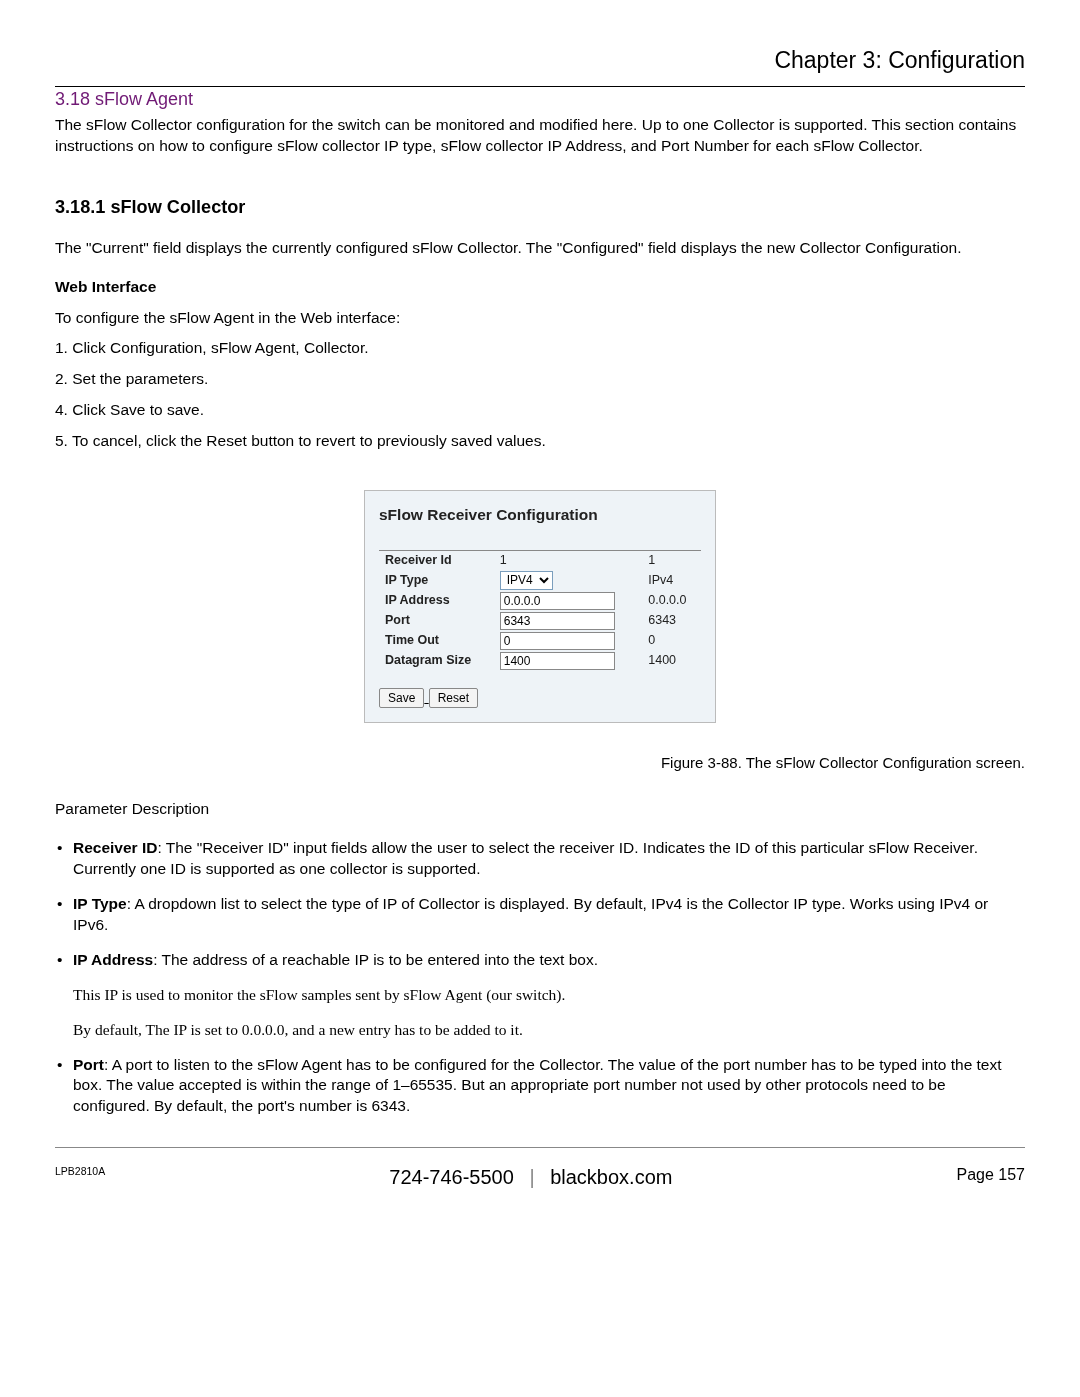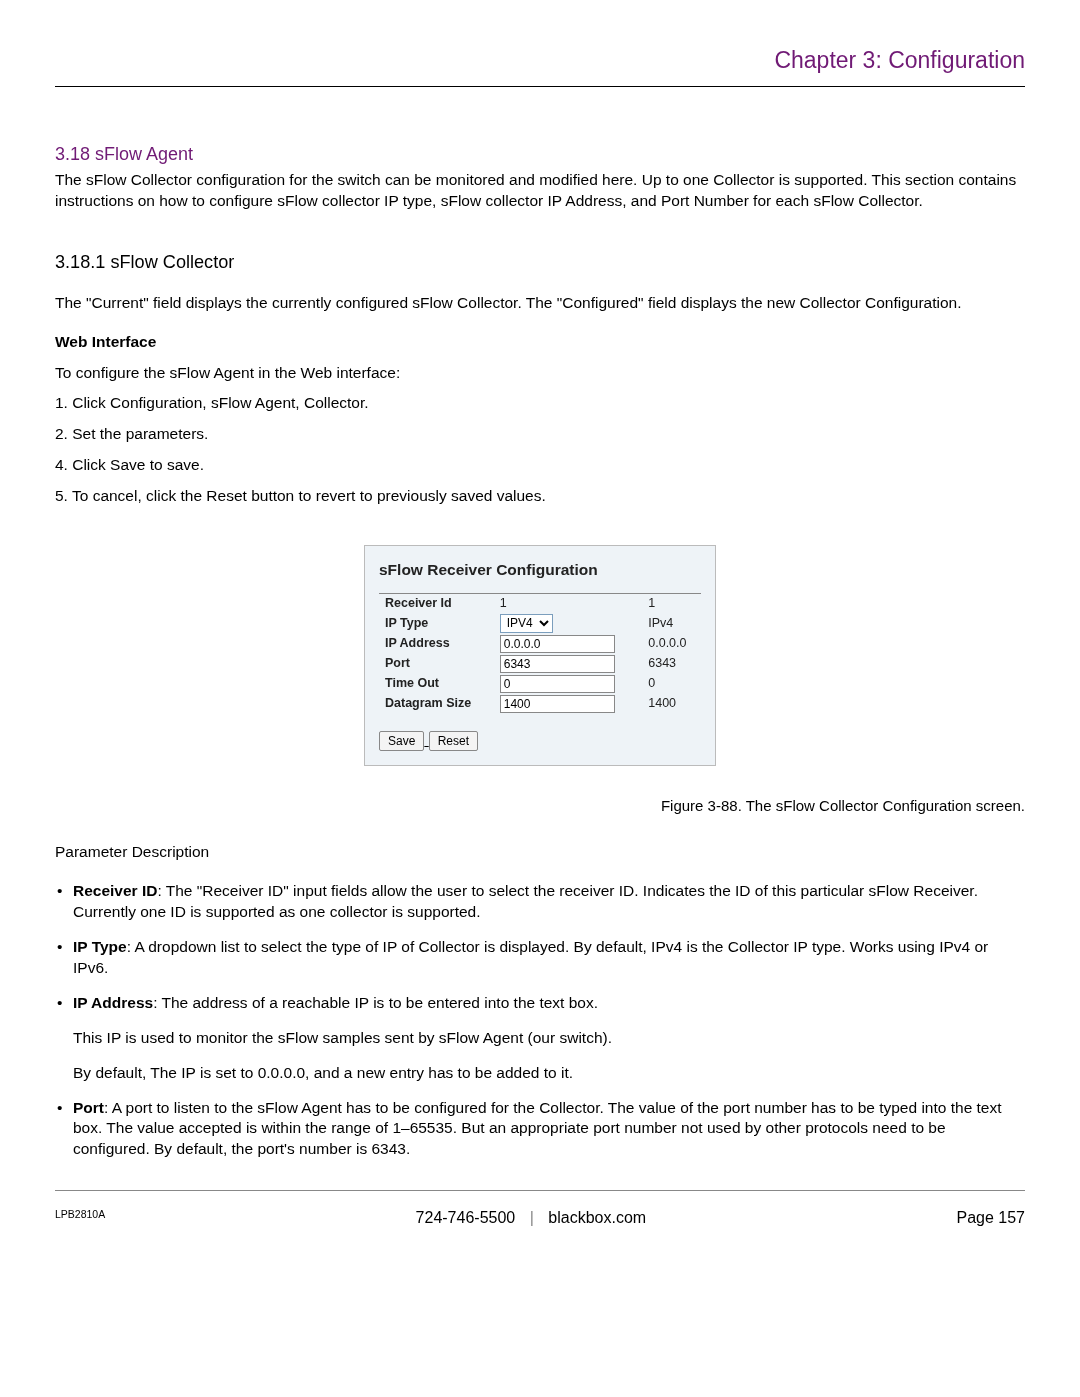--- a/index.html
+++ b/index.html
@@ -11,36 +11,35 @@
     margin: 0 auto;
     background: #fff;
     line-height: 1.35;
   }
   .page {
     padding: 45px 55px 40px 55px;
   }
   .chapter-header {
     text-align: right;
     font-size: 23px;
-    color: #701a75;
+    color: #000000;
     padding-bottom: 10px;
     border-bottom: 1px solid #000;
-    margin-bottom: 55px;
   }
   .section-heading {
     color: #701a75;
     font-size: 18px;
     font-weight: normal;
     margin-bottom: 4px;
   }
   .intro-paragraph {
     margin-bottom: 38px;
   }
   .subsection-heading {
-    font-weight: 400;
+    font-weight: 700;
     margin-bottom: 18px;
   }
   .subsection-paragraph {
     margin-bottom: 18px;
   }
   .sub-heading {
     font-weight: 600;
     margin-bottom: 10px;
   }
   .steps-intro {
@@ -56,21 +55,21 @@
   .screenshot {
     background: #eef3f7;
     border: 1px solid #bbb;
     padding: 14px 14px 14px 14px;
     font-family: Arial, sans-serif;
     width: 352px;
   }
   .screenshot .title {
     font-weight: bold;
     font-size: 15.5px;
-    margin-bottom: 12px;
+    margin-bottom: 24px;
     color: #222;
   }
   .config-table {
     border-collapse: collapse;
     width: 100%;
     font-size: 12.5px;
   }
   .config-table th {
     background: transparent;
     font-weight: bold;
@@ -143,39 +142,40 @@
   }
   .bullet-list > li::before {
     content: "•";
     position: absolute;
     left: 2px;
     top: 0;
   }
   .bullet-list li p.sub {
     margin-top: 14px;
     margin-bottom: 0;
+    font-family: Liberation Serif, serif;
   }
   .footer-rule {
     border-top: 1px solid #888;
     margin-top: 30px;
   }
   .footer {
     display: flex;
     align-items: flex-start;
     justify-content: space-between;
     padding-top: 16px;
     font-size: 20px;
   }
   .footer .product {
     font-size: 10.5px;
   }
   .footer .center {
     flex: 1;
     text-align: center;
-    font-size: 16px;
+    font-size: 20px;
   }
   .footer .sep {
     color: #888;
     margin: 0 10px;
   }
   .footer .pageno {
     font-size: 16px;
   }
 </style>
 </head>

